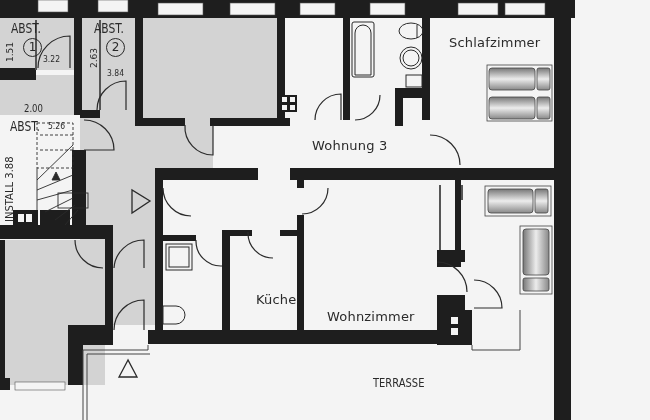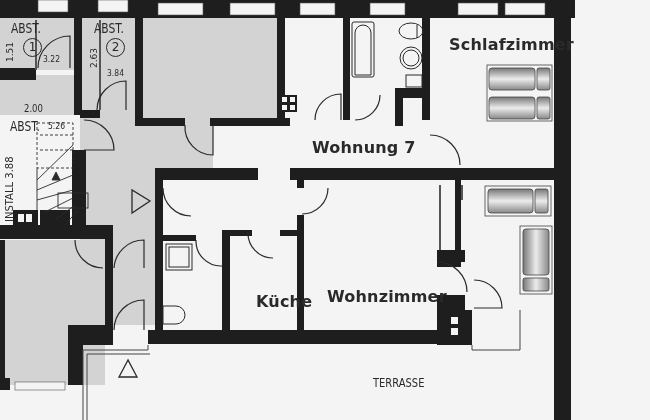--- a/index.html
+++ b/index.html
@@ -1,19 +1,19 @@
 <!DOCTYPE html>
 <html><head>
 <meta charset="utf-8">
 <style>
   html, body { margin: 0; padding: 0; }
   body { width: 650px; height: 420px; background: #f4f4f4; overflow: hidden; position: relative; }
   #plan { position: absolute; left: 0; top: 0; width: 650px; height: 420px; }
   .lbl { position: absolute; color: #2a2a2a; white-space: nowrap; }
-  .room-lbl { font-family: "DejaVu Sans", sans-serif; font-size: 16px; font-weight: bold; letter-spacing: 0.2px; }
+  .room-lbl { font-family: "DejaVu Sans", sans-serif; font-size: 13px; font-weight: normal; letter-spacing: 0.2px; }
   .stencil { font-family: "DejaVu Sans Condensed", "DejaVu Sans", sans-serif; font-size: 13px; transform: scaleX(0.85); transform-origin: left center; }
   .dim { font-family: "DejaVu Sans", sans-serif; font-size: 9px; transform: scaleX(0.85); transform-origin: left center; }
   .vert { transform: rotate(-90deg); transform-origin: left top; }
   .circle-num { position: absolute; width: 17px; height: 17px; border: 1.5px solid #2a2a2a; border-radius: 50%;
                 font-family: "DejaVu Sans", sans-serif; font-size: 12px; line-height: 17px; text-align: center; color:#2a2a2a; }
 </style>
 </head>
 <body>
 
 <svg id="plan" viewBox="0 0 650 420" xmlns="http://www.w3.org/2000/svg">
@@ -231,23 +231,23 @@
   </g>
 
   <rect x="451" y="317" width="7" height="7" fill="#f4f4f4"></rect>
   <rect x="451" y="328" width="7" height="7" fill="#f4f4f4"></rect>
 
   <polygon points="132,190 132,213 150,201" fill="none" stroke="#2a2a2a" stroke-width="1.3"></polygon>
   <polygon points="128,360 119,377 137,377" fill="none" stroke="#2a2a2a" stroke-width="1.3"></polygon>
 </svg>
 
 <div class="lbl room-lbl" style="left:449px; top:35px;">Schlafzimmer</div>
-<div class="lbl room-lbl" style="left:312px; top:138px;">Wohnung 7</div>
+<div class="lbl room-lbl" style="left:312px; top:138px;">Wohnung 3</div>
 <div class="lbl room-lbl" style="left:256px; top:292px;">Küche</div>
-<div class="lbl room-lbl" style="left:327px; top:287px;">Wohnzimmer</div>
+<div class="lbl room-lbl" style="left:327px; top:309px;">Wohnzimmer</div>
 <div class="lbl stencil" style="left:373px; top:375px; font-size:13px;">TERRASSE</div>
 
 <div class="lbl stencil" style="left:11px; top:20px; font-size:14px;">ABST.</div>
 <div class="circle-num" style="left:23px; top:38px;">1</div>
 <div class="lbl dim vert" style="left:5px; top:62px;">1.51</div>
 <div class="lbl dim" style="left:43px; top:54px;">3.22</div>
 
 <div class="lbl stencil" style="left:94px; top:20px; font-size:14px;">ABST.</div>
 <div class="circle-num" style="left:106px; top:38px;">2</div>
 <div class="lbl dim vert" style="left:89px; top:68px;">2.63</div>

